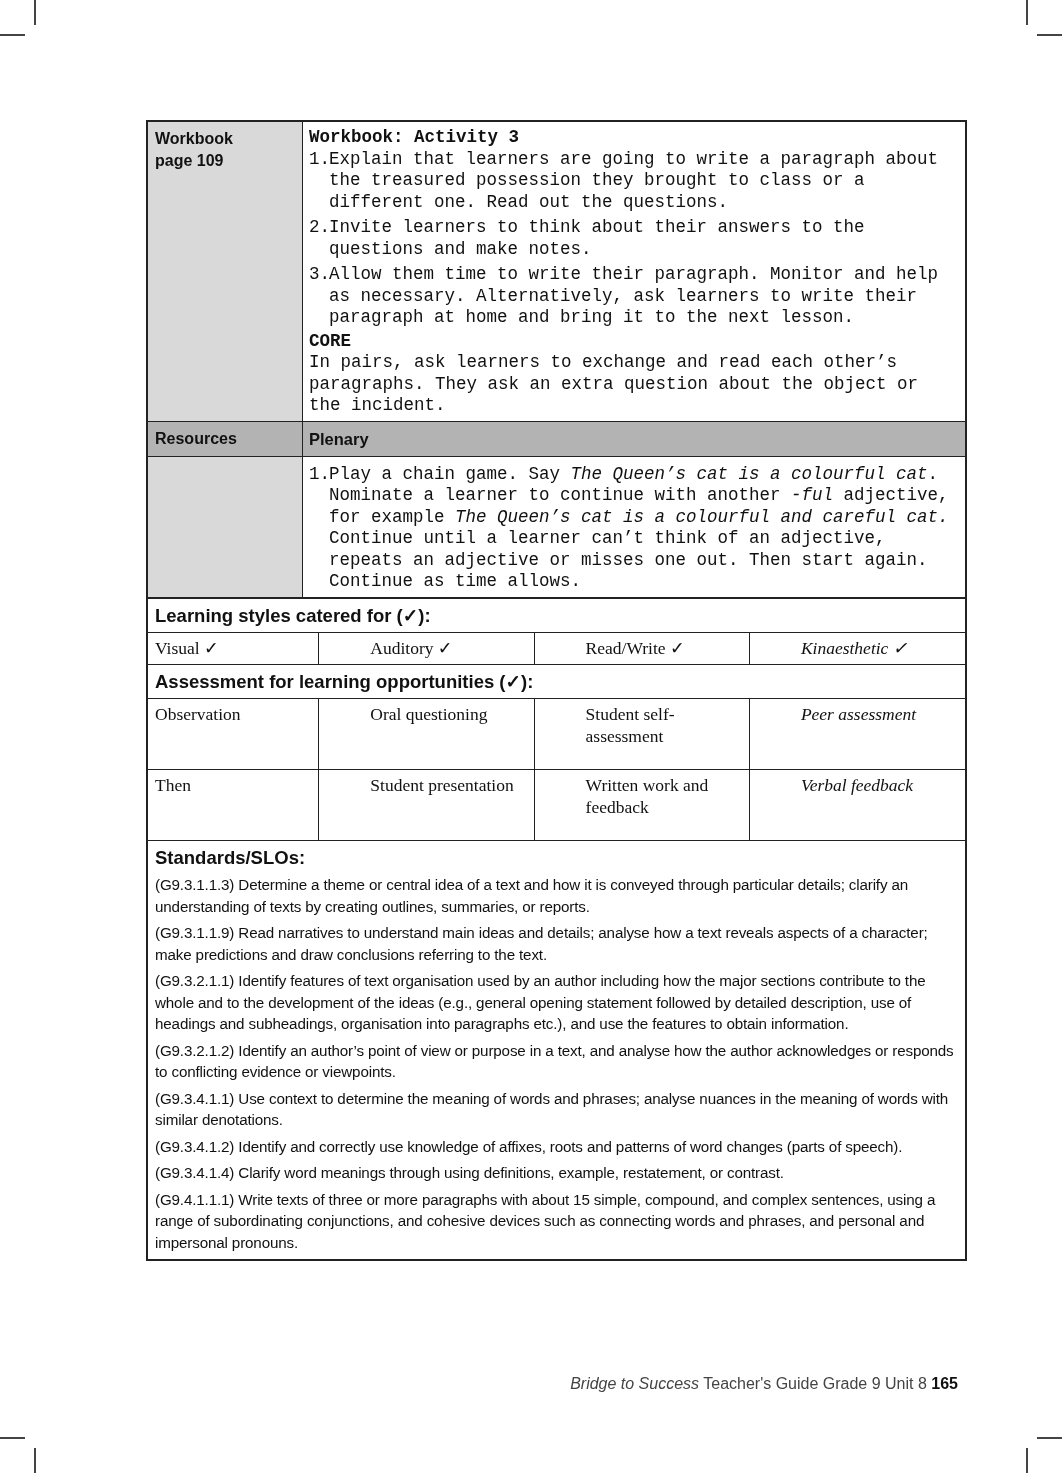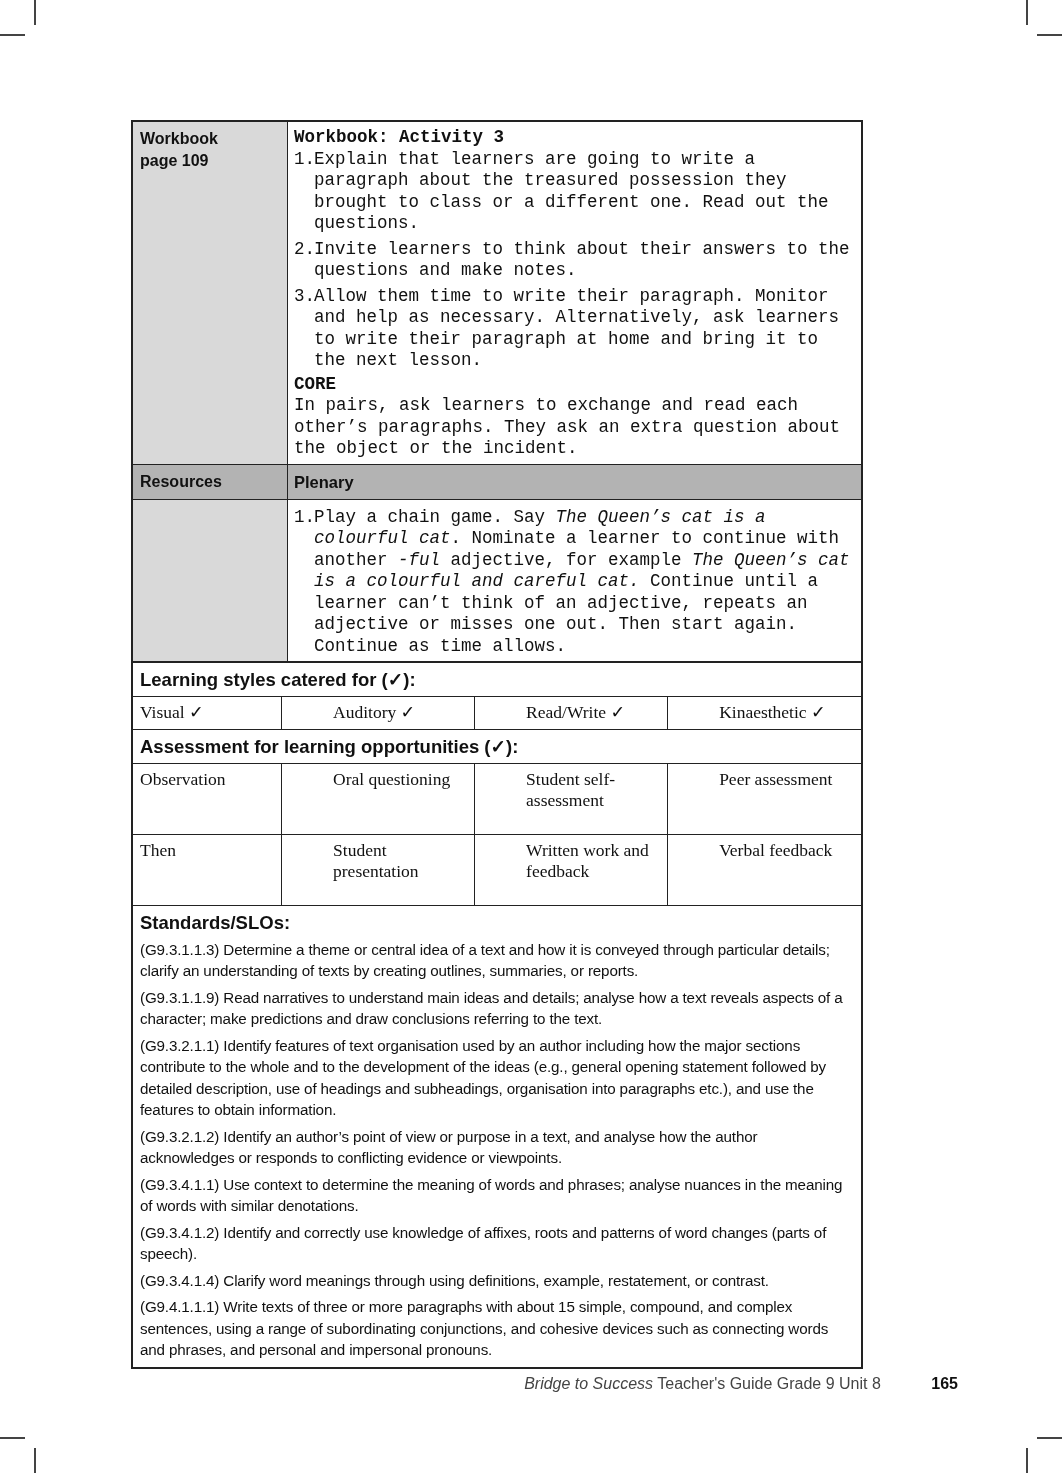--- a/index.html
+++ b/index.html
@@ -1,40 +1,40 @@
 <!DOCTYPE html>
 <html><head>
 <meta charset="utf-8">
 <style>
   html, body { margin: 0; padding: 0; background: #ffffff; }
   body { width: 1062px; height: 1473px; position: relative; overflow: hidden; color: #111; }
   .crop { position: absolute; background: #444; }
-  .tbl { position: absolute; left: 131px; top: 120px; width: 732px; border: 2px solid #222; box-sizing: border-box; }
+  .tbl { position: absolute; left: 146px; top: 120px; width: 821px; border: 2px solid #222; box-sizing: border-box; }
   .row { display: flex; border-bottom: 1.5px solid #222; box-sizing: border-box; }
   .row:last-child { border-bottom: none; }
   .lcol { width: 155px; flex: none; background: #d9d9d9; border-right: 1.5px solid #222; box-sizing: border-box; padding: 6px 7px; font-family: "Liberation Sans", sans-serif; font-weight: bold; font-size: 16px; line-height: 22px; }
   .rcol { flex: 1; padding: 5px 6px 4px 6px; font-family: Liberation Mono, monospace; font-size: 17.5px; line-height: 21.5px; }
   .hdr-row { background: #b3b3b3; }
   .hdr-row .lcol { background: #b3b3b3; }
   .hdr-row .rcol { font-family: "Liberation Sans", sans-serif; font-weight: bold; font-size: 16.5px; padding: 6px 6px; line-height: 22px; }
   .bold-serif { font-weight: bold; }
   ol.items { list-style: none; margin: 0; padding: 0; }
   ol.items li { padding-left: 20px; text-indent: -20px; margin-bottom: 4px; }
   .num { display: inline-block; width: 20px; text-indent: 0; }
   .sect-head { font-family: "Liberation Sans", sans-serif; font-weight: bold; font-size: 18.5px; padding: 6px 7px 5px; line-height: 22px; text-align: center; }
   .grid4 { display: flex; gap: 44px; }
   .grid4 > div { width: 25%; box-sizing: border-box; border-right: 1.5px solid #222; padding: 5px 7px; font-family: "Liberation Serif", serif; font-size: 17.5px; line-height: 21.5px; }
-  .grid4 > div:last-child { border-right: none; }
+  .grid4 > div:last-child { border-right: none; font-style: italic; }
   .tall > div { height: 70px; }
   .std { padding: 5px 7px 6px 7px; }
   .std .sect-title { font-family: Liberation Sans, sans-serif; font-weight: bold; font-size: 18.5px; line-height: 24px; margin-bottom: 4px; }
   .std p { margin: 0 0 5px 0; font-family: "Liberation Sans", sans-serif; font-size: 15.2px; line-height: 21.5px; letter-spacing: -0.15px; }
   .footer { position: absolute; right: 104px; top: 1375px; font-family: "Liberation Sans", sans-serif; font-size: 16px; color: #444; }
   .footer i { font-style: italic; }
-  .footer b { color: #111; margin-left: 46px; }
+  .footer b { color: #111; }
 </style>
 </head>
 <body>
 
 <div class="crop" style="left:34px;top:0;width:2px;height:25px;"></div>
 <div class="crop" style="left:0;top:34px;width:25px;height:2px;"></div>
 <div class="crop" style="left:1026px;top:0;width:2px;height:25px;"></div>
 <div class="crop" style="left:1037px;top:34px;width:25px;height:2px;"></div>
 <div class="crop" style="left:0;top:1437px;width:25px;height:2px;"></div>
 <div class="crop" style="left:34px;top:1448px;width:2px;height:25px;"></div>

